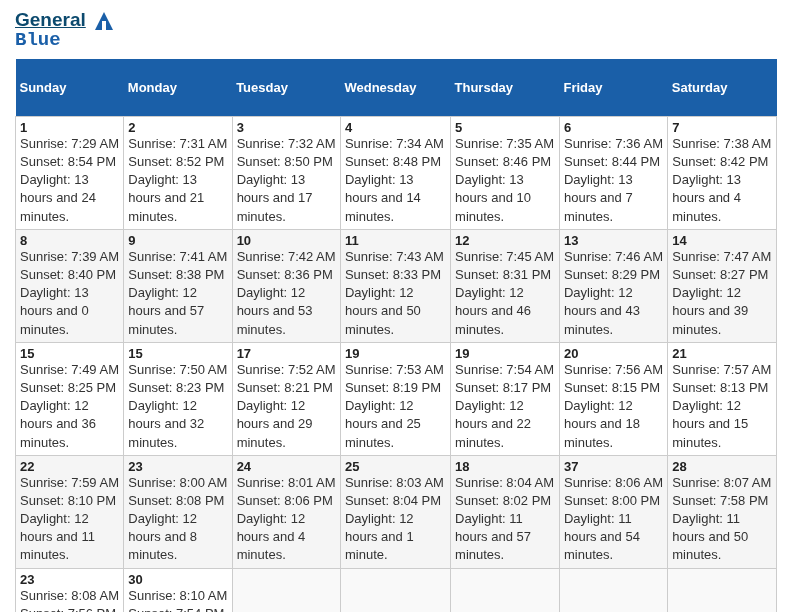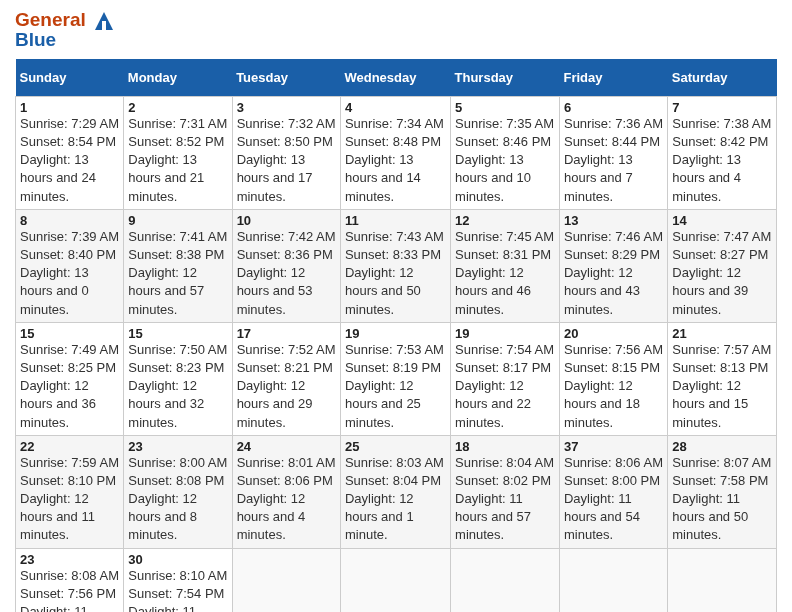--- a/index.html
+++ b/index.html
@@ -37,21 +37,21 @@
       color: #555;
     }
     table {
       width: 100%;
       border-collapse: collapse;
       font-size: 11px;
     }
     thead tr th {
       background-color: #1a5fa8;
       color: white;
-      padding: 11px 4px;
+      padding: 21px 4px;
       text-align: left;
       font-size: 13px;
       font-weight: bold;
     }
     tbody tr td {
       border: 1px solid #ccc;
       padding: 3px 4px;
       vertical-align: top;
       width: 113px;
       height: 80px;
@@ -76,28 +76,28 @@
   </style>
 </head>
 <body>
 
 <div class="container">
   <div class="header">
     <div class="logo">
       <div>
         <div style="display:flex;align-items:center;">
           <div style="font-size:19px;font-weight:bold;color:#333;line-height:1.1;">
-            <span style="color:#c2410c;">General</span>
+            <span style="color:#0c4a6e;text-decoration:underline;">General</span>
             <svg width="22" height="22" viewBox="0 0 22 22" style="vertical-align:middle;margin-left:2px;" xmlns="http://www.w3.org/2000/svg">
               <polygon points="11,2 20,20 2,20" fill="#1a5fa8"></polygon>
               <rect x="9" y="11" width="4" height="9" fill="#fff"></rect>
             </svg>
           </div>
         </div>
-        <div style="font-size:19px;font-weight:bold;color:#1a5fa8;line-height:1.1;margin-top:-2px;">Blue</div>
+        <div style="font-size:19px;font-weight:bold;color:#1a5fa8;line-height:1.1;margin-top:-2px;font-family:Liberation Mono, monospace;">Blue</div>
       </div>
     </div>
     <div class="title-area">
       <div class="month-title"></div>
       <div class="location"></div>
     </div>
   </div>
 
   <table>
     <thead>

